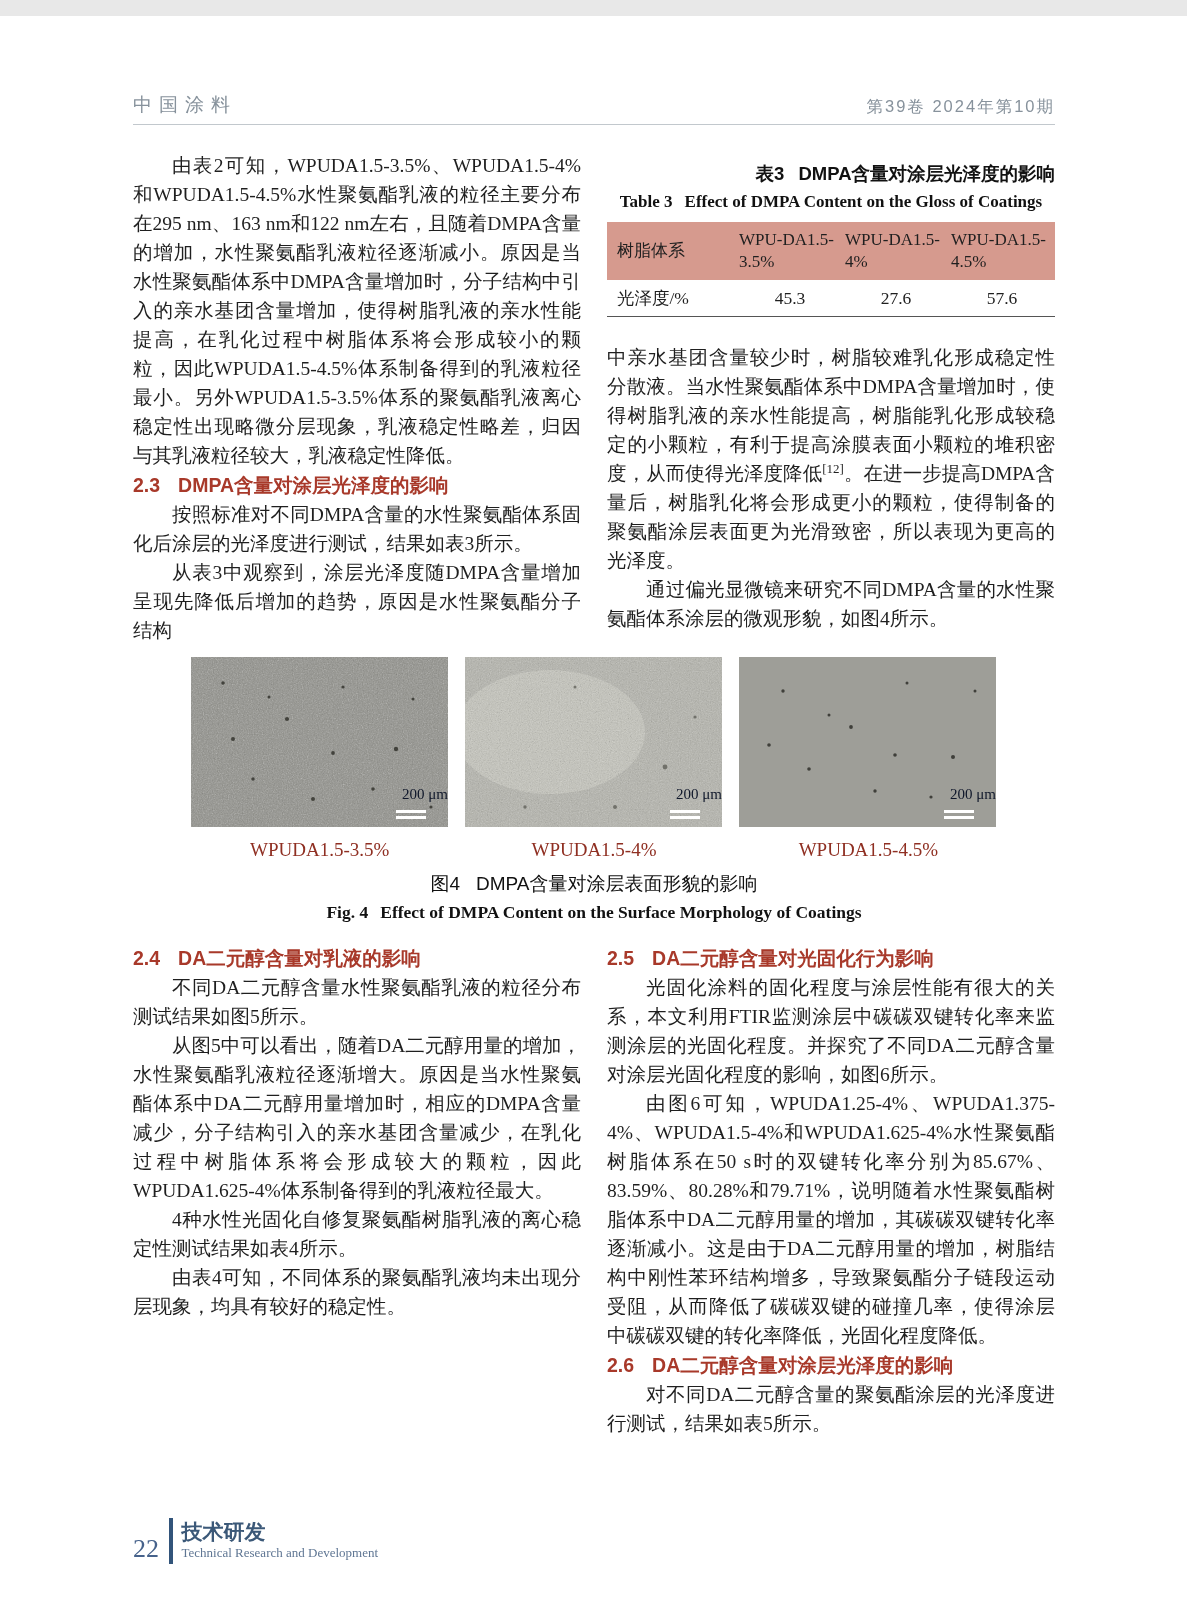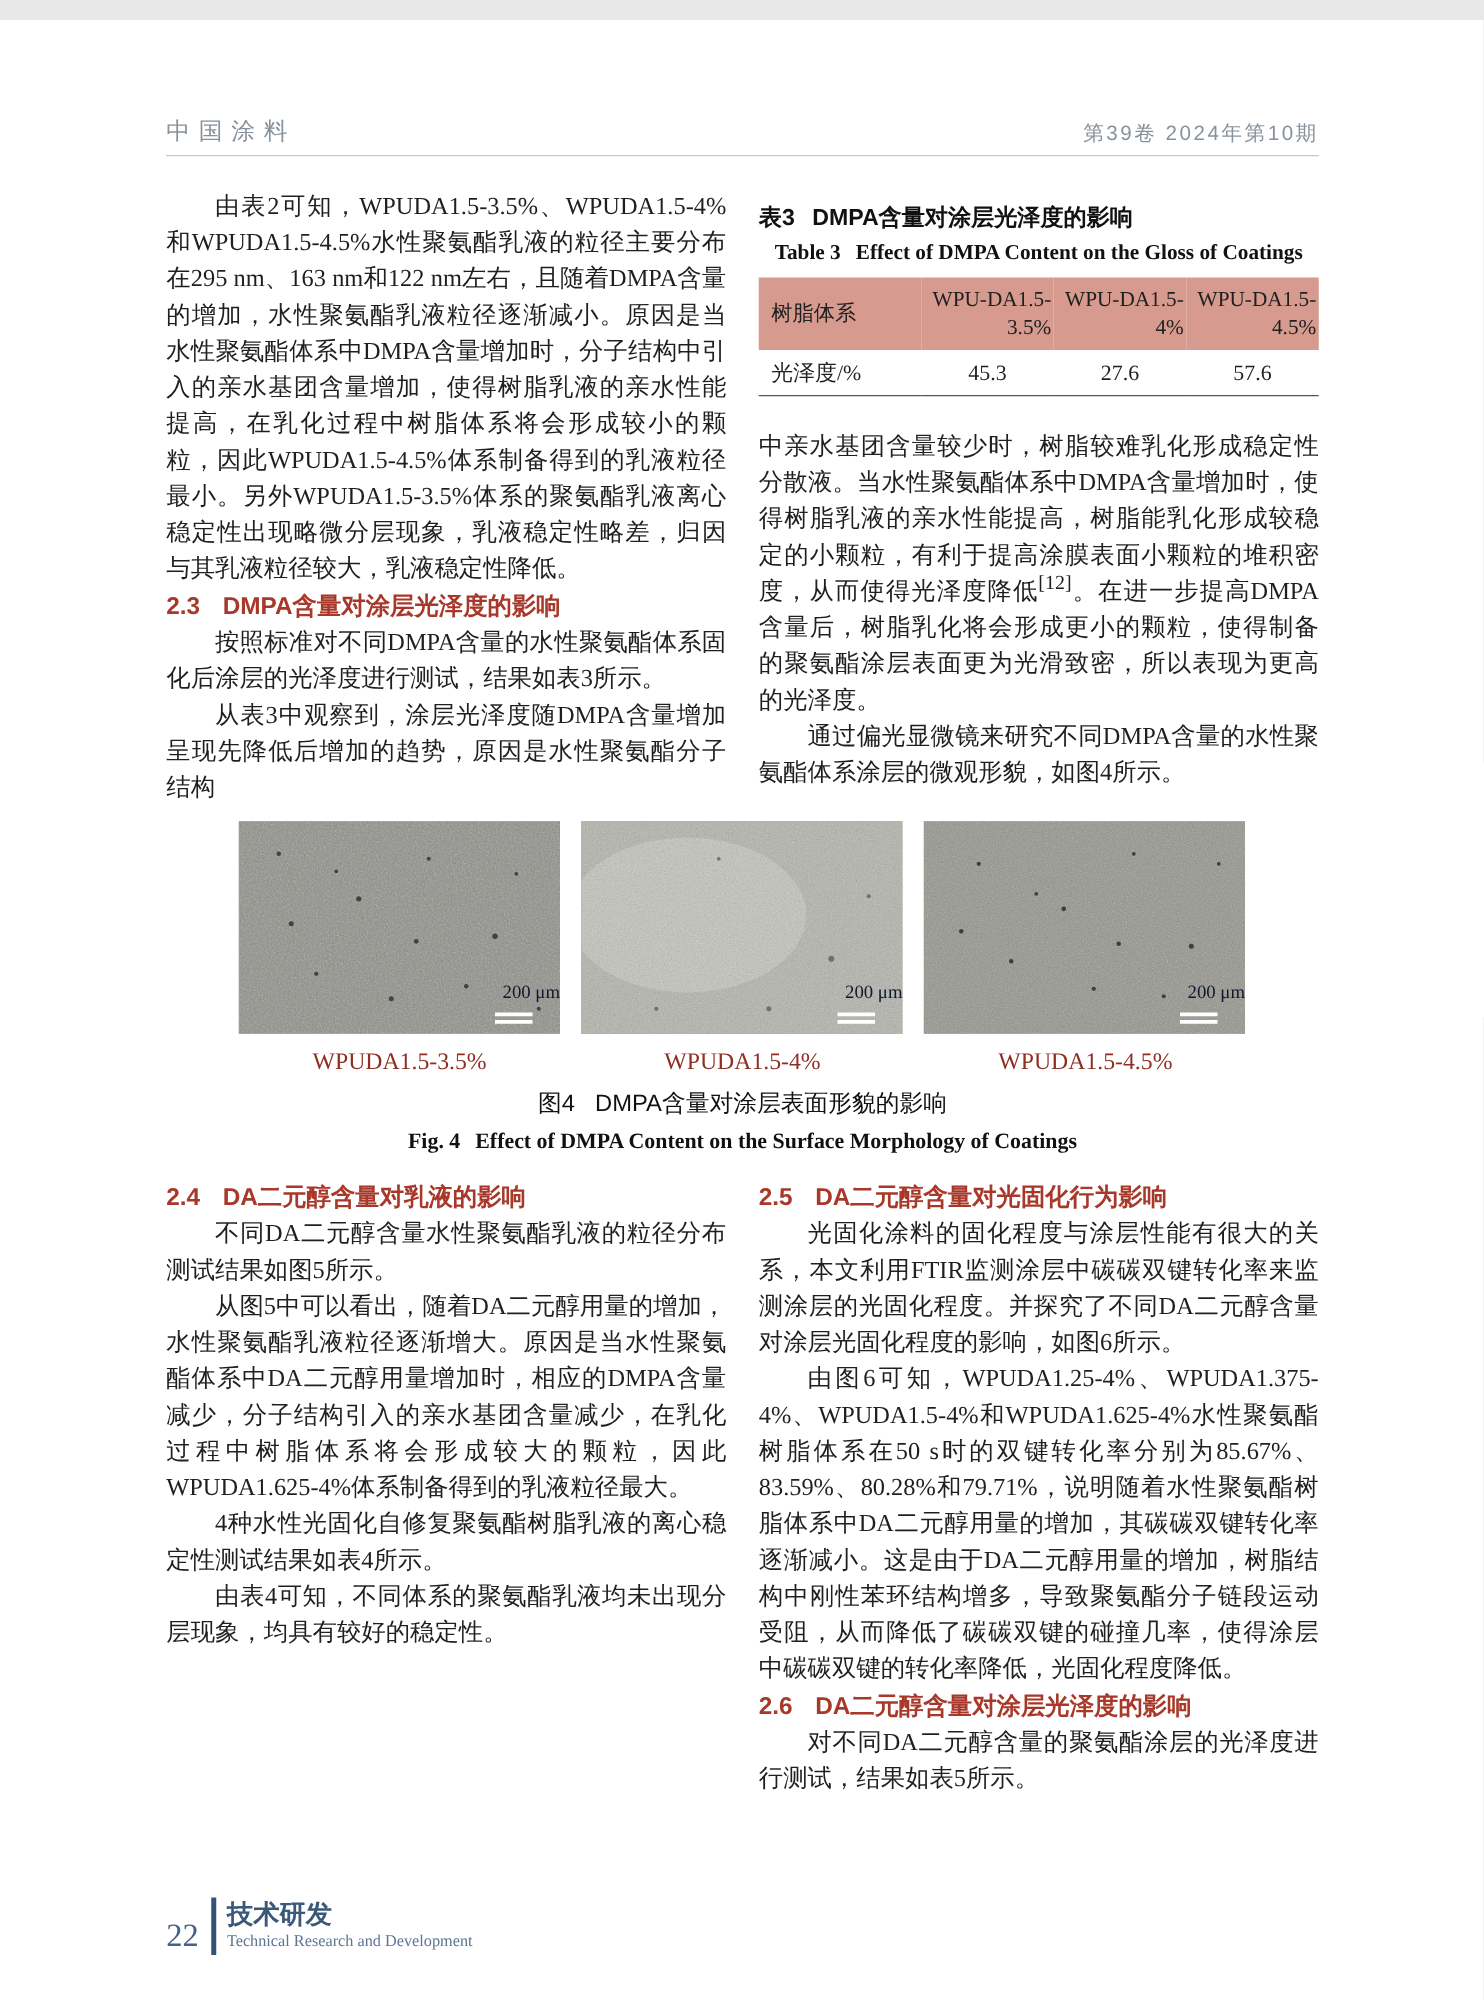--- a/index.html
+++ b/index.html
@@ -24,45 +24,45 @@
   .journal-title{font-size:19px;letter-spacing:7px;}
   .issue-info{font-size:16.5px;letter-spacing:2px;}
   .pg-rule{border-bottom:1.5px solid #c2c8cd;margin-top:6px;}
   
   .cols{display:flex;gap:26px;}
   .col{flex:1 1 0;min-width:0;}
   .sectionA{margin-top:26px;}
   .sectionB{margin-top:18px;}
   p{margin:0;font-size:19.5px;line-height:29px;text-align:justify;}
   p.indent{text-indent:2em;}
-  sup.cite{font-size:16px;line-height:0;}
+  sup.cite{font-size:13px;line-height:0;}
   h3.sec{
     margin:0;font-size:19.5px;line-height:30px;font-weight:bold;
     color:#a8392a;
     font-family:"Liberation Sans","DejaVu Sans",sans-serif;
     text-align:left;
   }
   h3.sec .num{margin-right:18px;}
   
   .tableblock{margin:10px 0 26px 0;}
   .t-title-cn{
-    text-align:left;font-weight:bold;font-size:18.5px;line-height:26px;
+    text-align:right;font-weight:bold;font-size:18.5px;line-height:26px;
     font-family:"Liberation Sans","DejaVu Sans",sans-serif;color:#111;
   }
   .t-title-cn .pfx{margin-right:14px;}
   .t-title-en{
     text-align:center;font-weight:bold;font-size:17px;line-height:25px;
     font-family:"Liberation Serif","DejaVu Serif",serif;color:#111;margin-top:2px;
   }
   .t-title-en .pfx{margin-right:12px;}
   table.t3{border-collapse:collapse;width:100%;margin-top:8px;}
   table.t3 thead tr{background:#d69a8e;}
   table.t3 th{
     font-weight:normal;font-size:17px;line-height:22px;
-    padding:7px 2px;vertical-align:middle;text-align:right;
+    padding:7px 2px;vertical-align:middle;text-align:left;
   }
   table.t3 th.rowhead{text-align:left;padding-left:10px;width:118px;}
   table.t3 th .wrap{display:inline-block;max-width:100px;}
   table.t3 td{
     font-size:17.5px;padding:6px 2px;text-align:center;
     border-bottom:1.8px solid #555;
   }
   table.t3 td.rowhead{text-align:left;padding-left:10px;}
   
   .figure4{margin-top:12px;}

